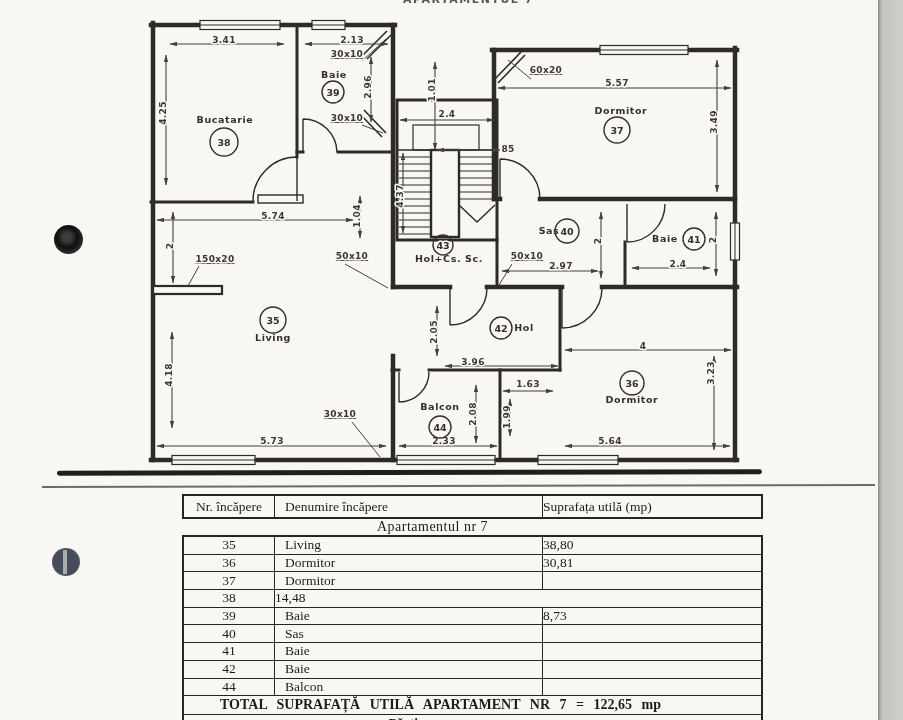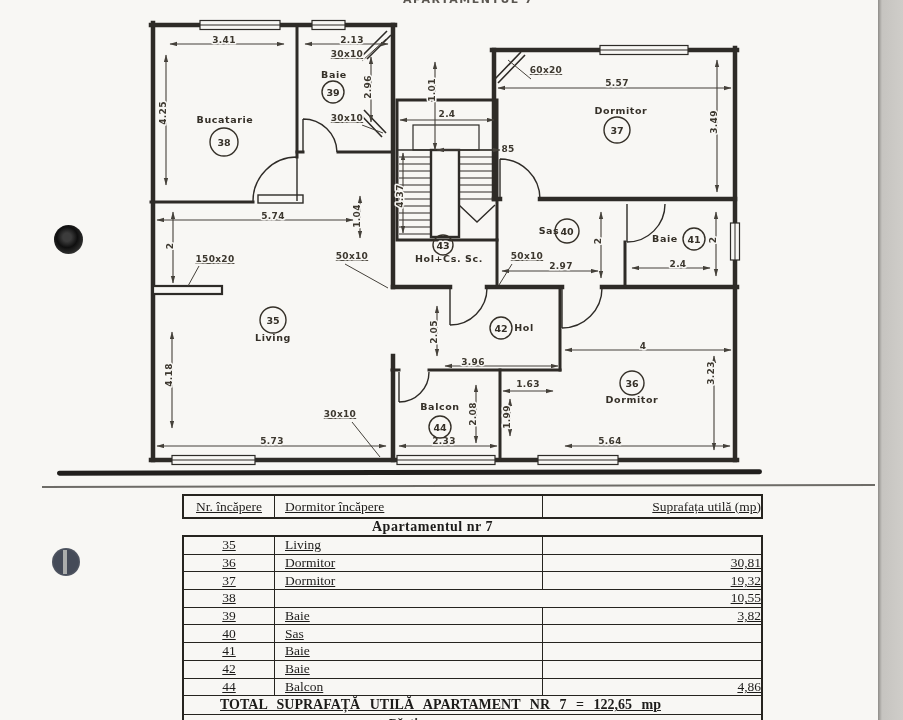--- a/index.html
+++ b/index.html
@@ -23,32 +23,32 @@
             background:#6e6c67;transform:rotate(-.15deg);}
   .blob{position:absolute;border-radius:50%;}
   .blob1{left:54px;top:225px;width:29px;height:29px;
          background:radial-gradient(circle at 45% 42%,#3c3c3c 0 18%,#0f0f0f 45%,#2a2a29 68%,#555 88%,rgba(85,85,80,0) 100%);}
   .blob2{left:52px;top:548px;width:28px;height:28px;
          background:radial-gradient(circle at 50% 50%,#454b58 0 60%,#6a6e77 85%,rgba(120,120,125,0) 100%);}
   .blob2::after{content:"";position:absolute;left:11px;top:2px;width:4px;height:24px;
                 background:rgba(205,205,200,.75);}
   
   .area-table{position:absolute;left:182px;top:494px;width:581px;color:#1d1c1a;}
-  .box{border:2px solid #26241f;text-decoration:underline;}
+  .box{border:2px solid #26241f;}
   .t-row{display:flex;align-items:center;}
   .t-row + .t-row{border-top:1.4px solid #26241f;}
   .c1{width:90px;text-align:center;}
   .c2{width:268px;padding-left:10px;box-sizing:border-box;}
-  .c3{flex:1;text-align:right;}
+  .c3{flex:1;text-align:left;}
   .c1,.c2{border-right:1.4px solid #26241f;align-self:stretch;display:flex;align-items:center;}
   .c1{justify-content:center;}
   .hrow{height:21px;font-size:13.5px;}
   .brow{height:16.7px;font-size:13.5px;}
   .gap-row{height:16px;display:flex;align-items:center;justify-content:center;
-           font-weight:bold;font-size:14px;letter-spacing:.5px;padding-right:80px;}
+           font-weight:normal;font-size:14px;letter-spacing:.5px;padding-right:80px;}
   .total-row{height:18px;display:flex;align-items:center;justify-content:center;
              font-weight:bold;font-size:14px;word-spacing:6px;padding-right:64px;
              border-top:1.6px solid #26241f;}
   .footer-row{height:16px;display:flex;align-items:center;justify-content:center;
               font-weight:bold;font-size:13.5px;padding-right:90px;
               border-top:1.4px solid #26241f;}
 </style>
 </head>
 <body>
 
@@ -255,65 +255,64 @@
 <div class="sep-heavy"></div>
 <div class="sep-thin"></div>
 <div class="blob blob1"></div>
 <div class="blob blob2"></div>
 <div class="strip"></div>
 
 <div class="area-table">
   <div class="box">
     <div class="t-row hrow">
       <div class="c1">Nr. încăpere</div>
-      <div class="c2">Dormitor încăpere</div>
+      <div class="c2">Denumire încăpere</div>
       <div class="c3">Suprafața utilă (mp)</div>
     </div>
   </div>
   <div class="gap-row">Apartamentul nr 7</div>
   <div class="box">
     <div id="tbody">
         <div class="t-row brow">
           <div class="c1">35</div>
           <div class="c2">Living</div>
+          <div class="c3">38,80</div>
         </div>
         <div class="t-row brow">
           <div class="c1">36</div>
           <div class="c2">Dormitor</div>
           <div class="c3">30,81</div>
         </div>
         <div class="t-row brow">
           <div class="c1">37</div>
           <div class="c2">Dormitor</div>
-          <div class="c3">19,32</div>
         </div>
         <div class="t-row brow">
           <div class="c1">38</div>
-          <div class="c3">10,55</div>
+          <div class="c3">14,48</div>
         </div>
         <div class="t-row brow">
           <div class="c1">39</div>
           <div class="c2">Baie</div>
-          <div class="c3">3,82</div>
+          <div class="c3">8,73</div>
         </div>
         <div class="t-row brow">
           <div class="c1">40</div>
           <div class="c2">Sas</div>
         </div>
         <div class="t-row brow">
           <div class="c1">41</div>
           <div class="c2">Baie</div>
         </div>
         <div class="t-row brow">
           <div class="c1">42</div>
           <div class="c2">Baie</div>
         </div>
         <div class="t-row brow">
           <div class="c1">44</div>
           <div class="c2">Balcon</div>
-          <div class="c3">4,86</div>
         </div>
       </div>
     <div class="total-row">TOTAL SUPRAFAȚĂ UTILĂ APARTAMENT NR 7 = 122,65 mp</div>
     <div class="footer-row">Părți comune</div>
 
   </div>
 </div>
 
 </body></html>

